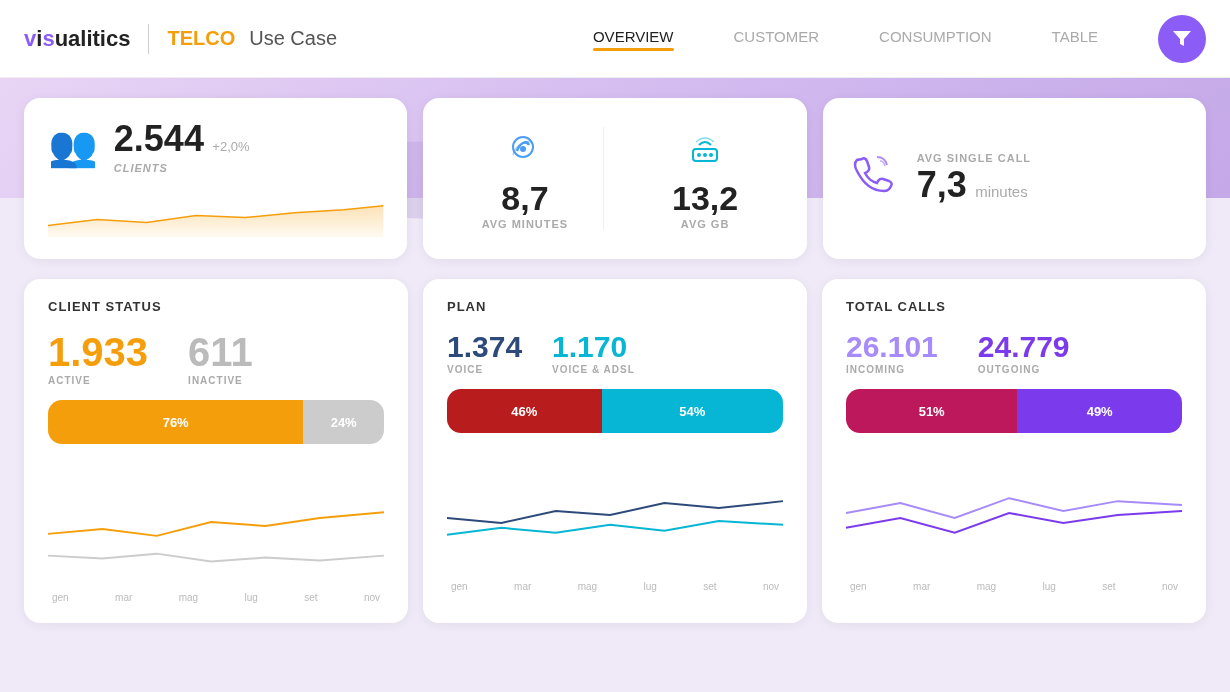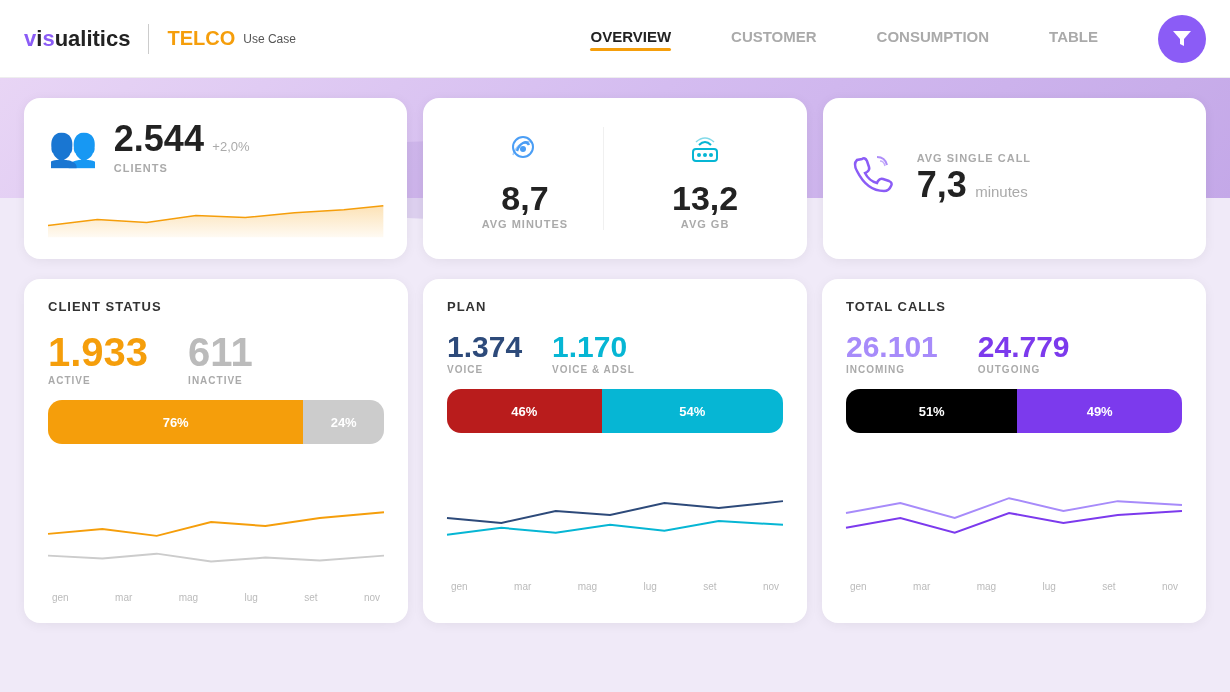--- a/index.html
+++ b/index.html
@@ -5,44 +5,44 @@
     * { box-sizing: border-box; margin: 0; padding: 0; }
     body { font-family: 'Segoe UI', Arial, sans-serif; background: #f0eaf8; min-height: 692px; width: 1230px; overflow: hidden; }
 
     
     .header { background: white; height: 78px; display: flex; align-items: center; padding: 0 24px; border-bottom: 1px solid #eee; }
     .logo-area { display: flex; align-items: center; gap: 8px; margin-right: auto; }
     .logo-vis { font-size: 22px; font-weight: 700; color: #222; }
     .logo-vis span { color: #8b5cf6; }
     .logo-sep { width: 1px; height: 30px; background: #ccc; margin: 0 10px; }
     .logo-telco { font-size: 20px; font-weight: 800; color: #f59e0b; }
-    .logo-usecase { font-size: 12px; color: #555; }
+    .logo-usecase { font-size: 20px; color: #555; margin-left: 6px; }
     .nav { display: flex; align-items: center; gap: 60px; }
-    .nav-item { font-size: 15px; font-weight: 700; color: #aaa; cursor: pointer; position: relative; padding-bottom: 4px; }
+    .nav-item { font-size: 15px; font-weight: 400; color: #aaa; cursor: pointer; position: relative; padding-bottom: 4px; }
     .nav-item.active { color: #222; }
     .nav-item.active::after { content: ''; position: absolute; bottom: -2px; left: 0; right: 0; height: 3px; background: #f59e0b; border-radius: 2px; }
     .filter-btn { margin-left: 60px; width: 48px; height: 48px; background: #8b5cf6; border-radius: 50%; display: flex; align-items: center; justify-content: center; cursor: pointer; }
     .filter-btn svg { width: 24px; height: 24px; fill: white; }
 
     
     .bg-decor { position: absolute; top: 78px; left: 0; right: 0; height: 120px; background: linear-gradient(135deg, #e8d5f5 0%, #d4bcf0 50%, #c4a8e8 100%); z-index: 0; }
     .bg-decor2 { position: absolute; top: 140px; left: 200px; width: 600px; height: 80px; background: rgba(180,150,220,0.3); border-radius: 50%; z-index: 0; }
 
     
     .main { position: relative; z-index: 1; padding: 20px 24px; }
 
     
     .cards-row { display: flex; gap: 16px; margin-bottom: 20px; }
     .card { background: white; border-radius: 16px; padding: 20px 24px; flex: 1; box-shadow: 0 2px 12px rgba(0,0,0,0.06); }
     .card-clients { display: flex; flex-direction: column; }
     .card-clients-top { display: flex; align-items: center; gap: 16px; }
     .clients-icon { font-size: 40px; color: #f59e0b; }
     .clients-number { font-size: 36px; font-weight: 800; color: #222; }
     .clients-change { font-size: 13px; color: #aaa; margin-left: 4px; }
-    .clients-label { font-size: 11px; color: #aaa; font-weight: 600; letter-spacing: 1px; margin-top: 2px; }
+    .clients-label { font-size: 11px; color: #aaa; font-weight: 600; letter-spacing: 1px; margin-top: 2px; font-style: italic; }
     .mini-area { margin-top: 12px; }
 
     .card-mid { display: flex; align-items: center; gap: 0; }
     .card-mid-item { display: flex; flex-direction: column; align-items: center; flex: 1; }
     .card-mid-item + .card-mid-item { border-left: 1px solid #f0f0f0; }
     .mid-icon { font-size: 32px; margin-bottom: 4px; }
     .mid-number { font-size: 34px; font-weight: 800; color: #222; }
     .mid-label { font-size: 11px; color: #aaa; font-weight: 600; letter-spacing: 1px; }
 
     .card-right { display: flex; align-items: center; gap: 20px; }
@@ -272,21 +272,21 @@
         <div class="status-item">
           <div class="calls-num purple-light">26.101</div>
           <div class="status-lbl">INCOMING</div>
         </div>
         <div class="status-item">
           <div class="calls-num purple-dark">24.779</div>
           <div class="status-lbl">OUTGOING</div>
         </div>
       </div>
       <div class="progress-bar">
-        <div class="progress-seg" style="background:#000000; width:51%;">
+        <div class="progress-seg" style="background:#be185d; width:51%;">
           <span>51%</span>
         </div>
         <div class="progress-seg" style="background:#7c3aed; width:49%;">
           <span>49%</span>
         </div>
       </div>
       <div class="sparkline-area">
         <svg class="sparkline" viewBox="0 0 340 100">
 
           <polyline points="0,50 55,40 110,55 165,35 220,48 275,38 340,42" fill="none" stroke="#a78bfa" stroke-width="2"></polyline>

